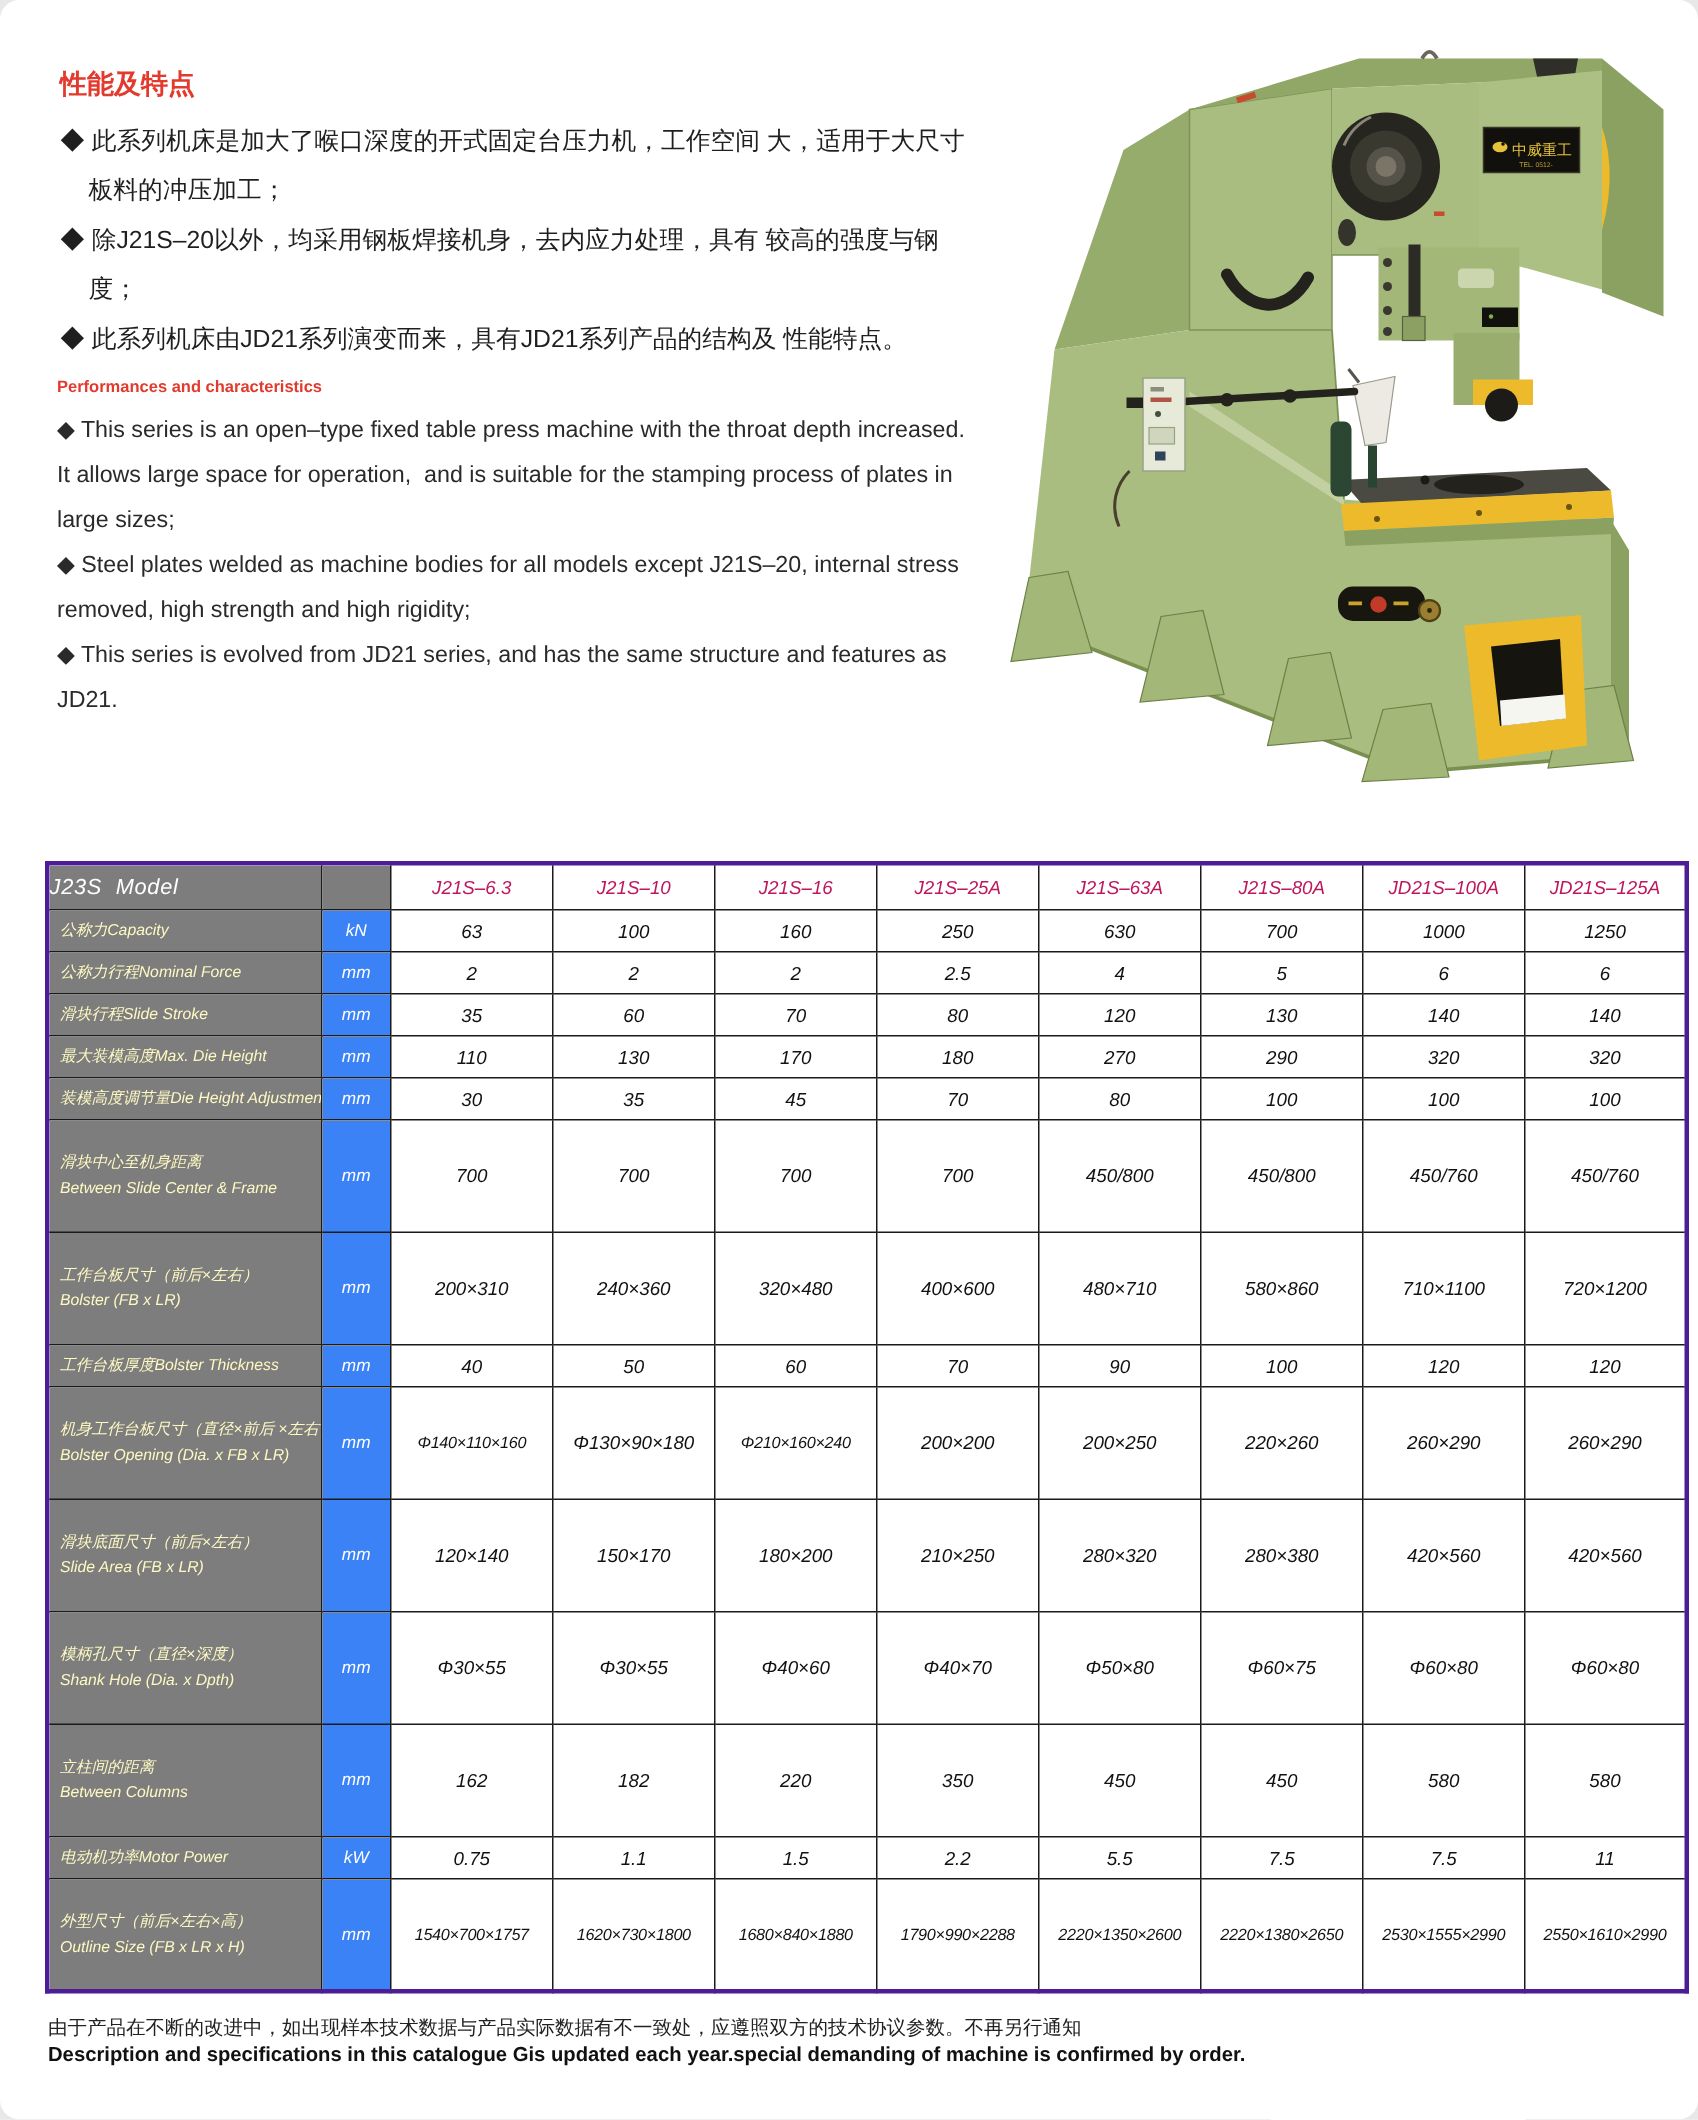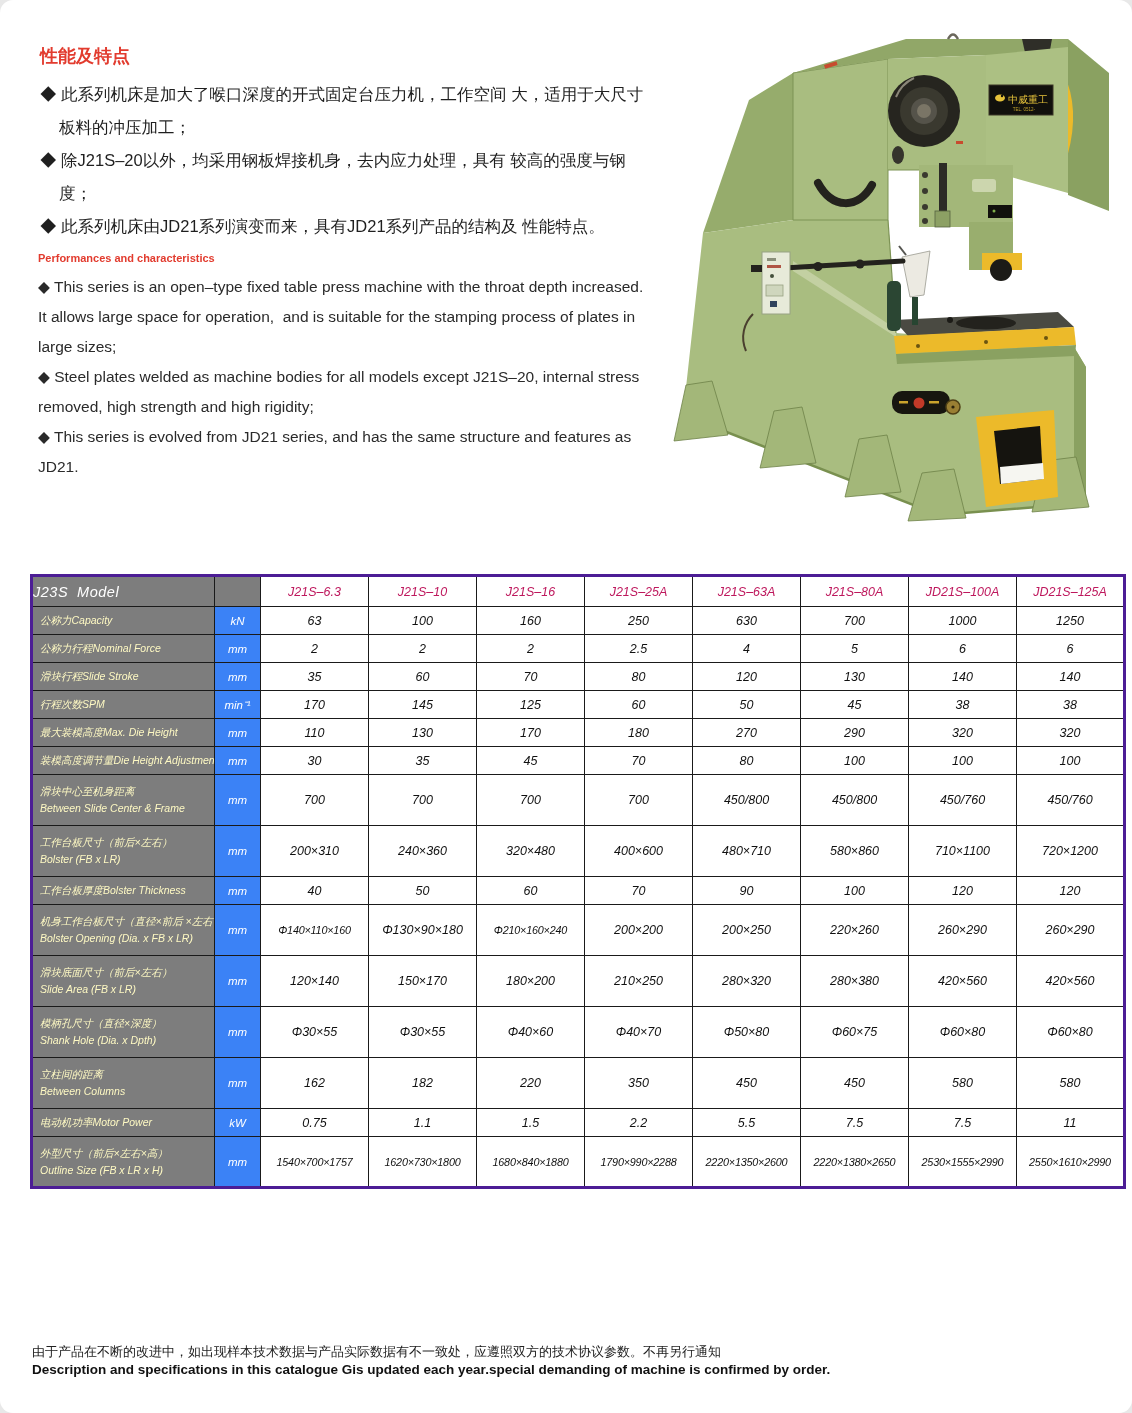--- a/index.html
+++ b/index.html
@@ -19,21 +19,21 @@
 
   
   .machine-figure { position:absolute; left:656px; top:14px; width:472px; height:548px; }
 
   
   .table-wrap { position:absolute; left:30px; top:574px; width:1093px; }
   table.spec { border-collapse:collapse; width:1093px; table-layout:fixed; border:3px solid #4c1d95;font-style:italic; }
   .spec th, .spec td { border:1px solid #1a1a1a; overflow:hidden; padding:0; }
   .spec thead tr { height:31px; }
   .spec tr.single { height:28px; }
-  .spec tr.double { height:51px; }
+  .spec tr.double { height:75px; }
   .label-head { background:#7d7d7d; color:#fff; font-size:14.5px; font-weight:normal;
                 text-align:left; padding-left:9px; letter-spacing:.5px; white-space:pre; }
   .unit-head  { background:#7d7d7d; }
   .model-head { background:#fff; color:#be185d; font-size:12.5px; font-weight:normal; text-align:center; }
   td.label { background:#7d7d7d; color:#fef9c3; text-align:left; padding:2px 2px 2px 7px; }
   .lbl-line { font-size:10.5px; line-height:1.6; white-space:nowrap; }
   td.unit { background:#3b82f6; color:#fff; text-align:center; font-size:11.5px; }
   td.val  { background:#fff; color:#111; text-align:center; font-size:12.5px; }
   td.val.sm { font-size:10.8px; letter-spacing:-0.2px; }
 
@@ -246,34 +246,20 @@
             <td class="val">60</td>
             <td class="val">70</td>
             <td class="val">80</td>
             <td class="val">120</td>
             <td class="val">130</td>
             <td class="val">140</td>
             <td class="val">140</td>
           </tr>
           <tr class="single">
             <td class="label">
-              <div class="lbl-line">行程次数SPM</div>
-            </td>
-            <td class="unit">min⁻¹</td>
-            <td class="val">170</td>
-            <td class="val">145</td>
-            <td class="val">125</td>
-            <td class="val">60</td>
-            <td class="val">50</td>
-            <td class="val">45</td>
-            <td class="val">38</td>
-            <td class="val">38</td>
-          </tr>
-          <tr class="single">
-            <td class="label">
               <div class="lbl-line">最大装模高度Max. Die Height</div>
             </td>
             <td class="unit">mm</td>
             <td class="val">110</td>
             <td class="val">130</td>
             <td class="val">170</td>
             <td class="val">180</td>
             <td class="val">270</td>
             <td class="val">290</td>
             <td class="val">320</td>

